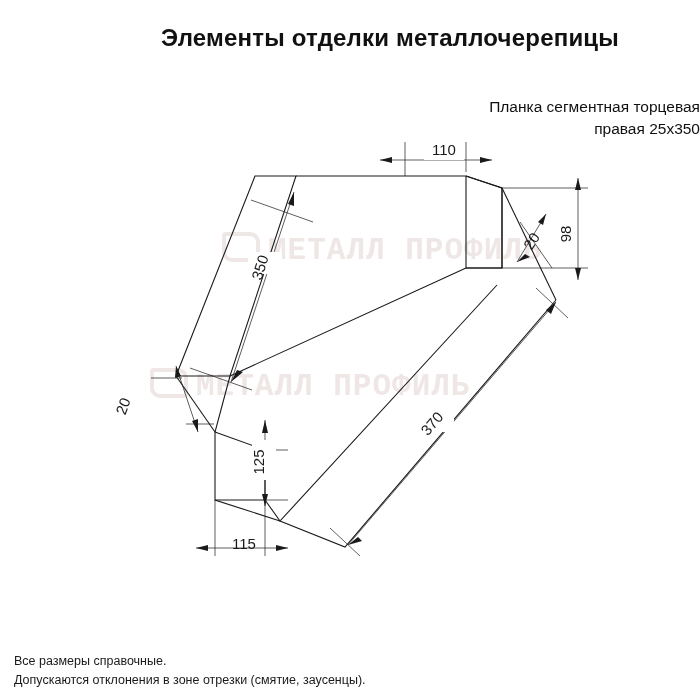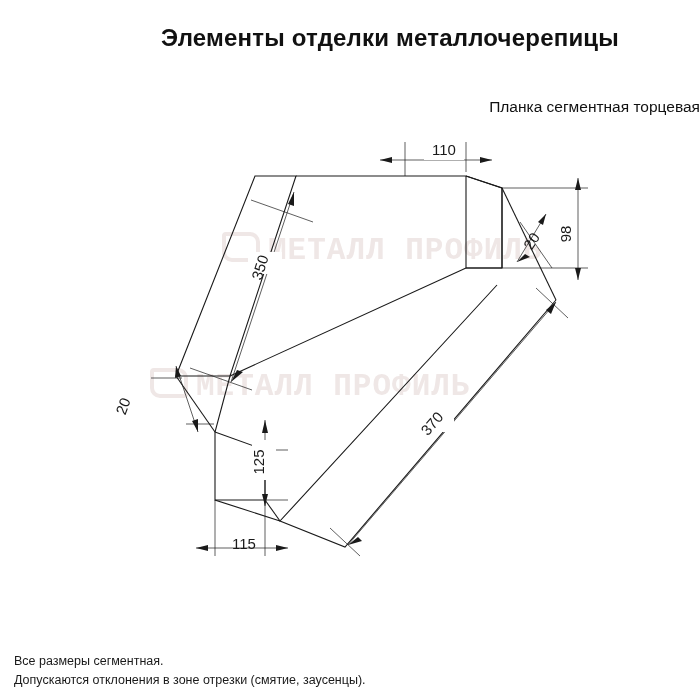--- a/index.html
+++ b/index.html
@@ -96,20 +96,21 @@
 </style>
 </head>
 <body>
 
 <div class="page">
 
   <div class="title">Элементы отделки металлочерепицы</div>
 
   <div class="subtitle">
     <div>Планка сегментная торцевая</div>
+    <div>правая 25х350</div>
   </div>
 
   <div class="wm wm1"><span class="wm-mark"></span><span>МЕТАЛЛ ПРОФИЛЬ</span></div>
   <div class="wm wm2"><span class="wm-mark"></span><span>МЕТАЛЛ ПРОФИЛЬ</span></div>
 
   <svg class="drawing" viewBox="0 0 700 700">
 
     <g fill="none" stroke="#1a1a1a" stroke-width="1.1" stroke-linejoin="miter">
 
       <path d="M255,176 L296,176 L230,376 L176,376 Z"></path>
@@ -200,17 +201,17 @@
       <text x="264" y="462" text-anchor="middle" transform="rotate(-90 264 462)">125</text>
 
       <text x="244" y="549" text-anchor="middle">115</text>
 
       <rect x="418" y="408" width="36" height="24" fill="#ffffff" stroke="none"></rect>
       <text x="436" y="427" text-anchor="middle" transform="rotate(-49 436 427)">370</text>
     </g>
   </svg>
 
   <div class="footnotes">
-    <div class="footnote">Все размеры сегментная.</div>
+    <div class="footnote">Все размеры справочные.</div>
     <div class="footnote">Допускаются отклонения в зоне отрезки (смятие, заусенцы).</div>
   </div>
 
 </div>
 
 </body></html>

